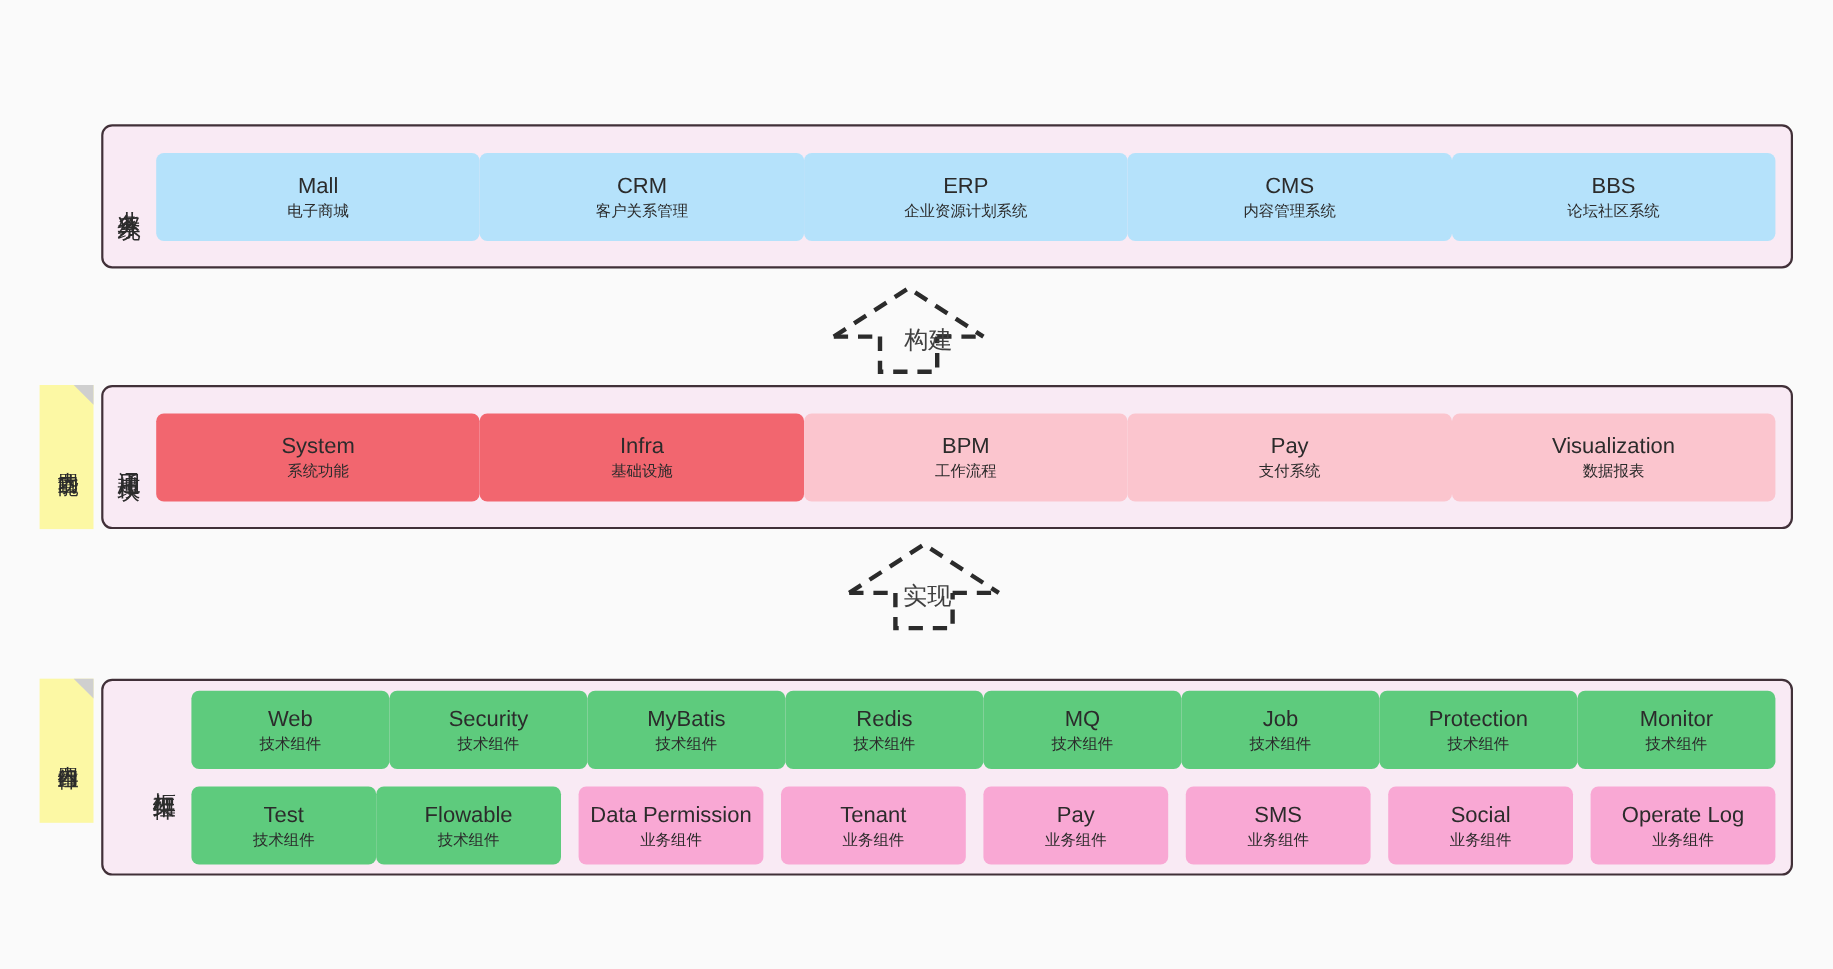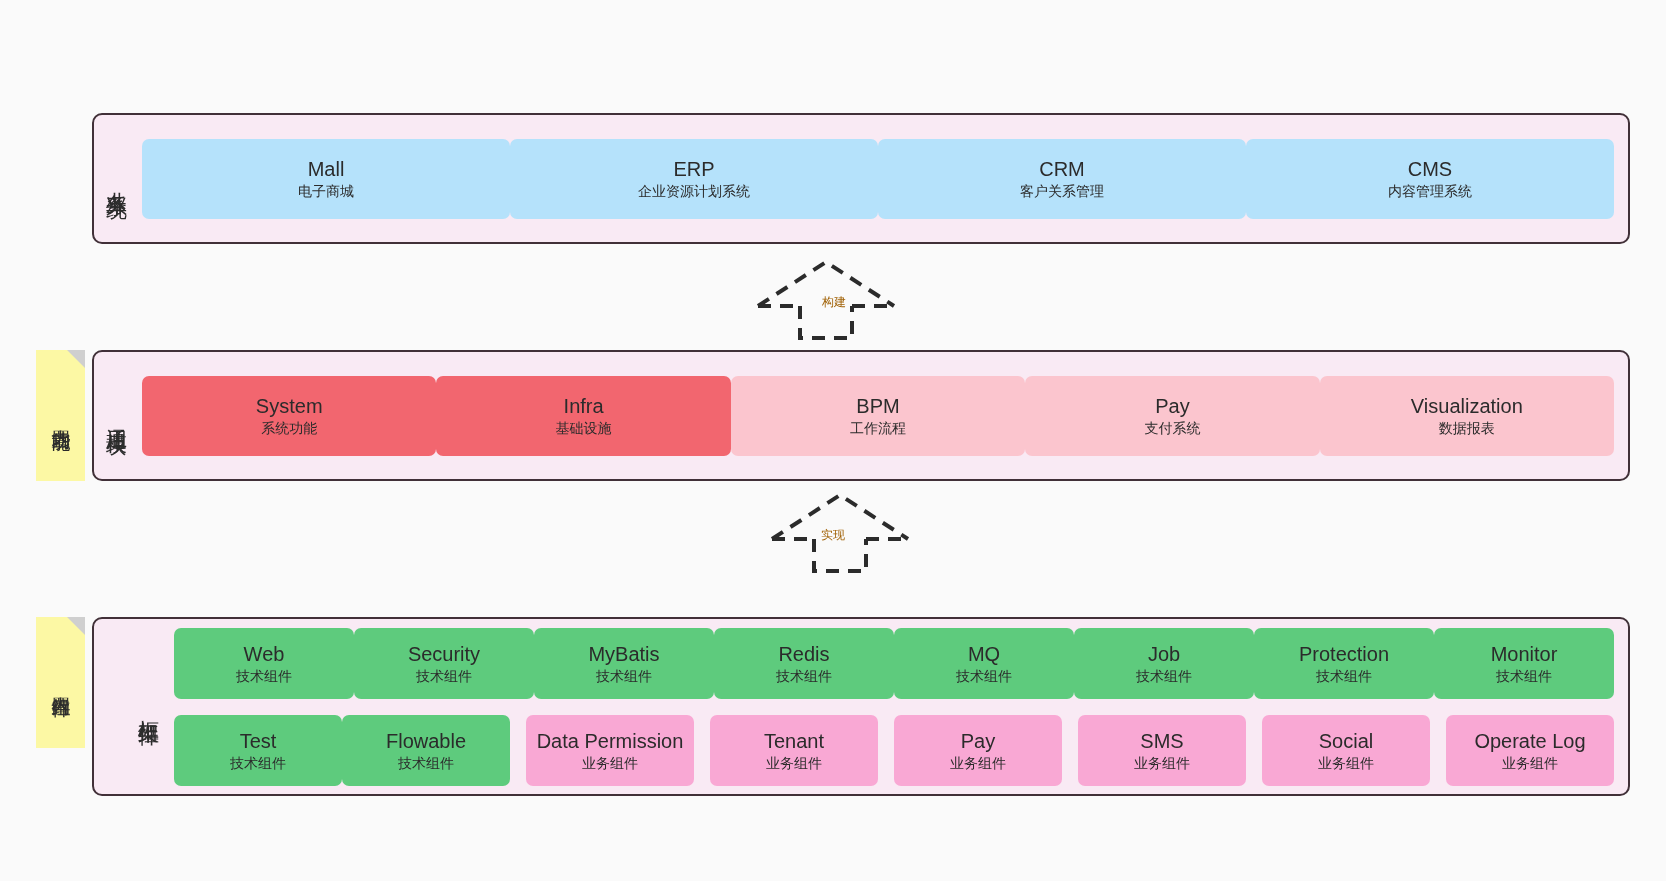--- a/index.html
+++ b/index.html
@@ -111,22 +111,22 @@
     border-top: 18px solid #cfcfcf;
   }
   #note-builtin-func { left: 36px; top: 350px; height: 131px; }
   #note-builtin-comp { left: 36px; top: 617px; height: 131px; }
 
   
   .arrow { position: absolute; }
   .arrow svg { display: block; overflow: visible; }
   .arrow-label {
     position: absolute;
-    font-size: 12px;
-    color: #a16207;
+    font-size: 22px;
+    color: #404040;
     background: transparent;
     white-space: nowrap;
     user-select: none;
   }
   #arrow-build { left: 756px; top: 258px; width: 146px; height: 82px; }
   #arrow-build .arrow-label { left: 66px; top: 36px; }
   #arrow-impl  { left: 770px; top: 491px; width: 146px; height: 82px; }
   #arrow-impl  .arrow-label { left: 51px; top: 36px; }
 </style>
 </head>
@@ -136,30 +136,34 @@
 
   <div class="layer" id="layer-business">
     <div class="layer-title">业务系统</div>
     <div class="cards">
       <div class="card-row">
         <div class="card">
           <span class="t1">Mall</span>
           <span class="t2">电子商城</span>
         </div>
         <div class="card">
+          <span class="t1">CRM</span>
+          <span class="t2">客户关系管理</span>
+        </div>
+        <div class="card">
           <span class="t1">ERP</span>
           <span class="t2">企业资源计划系统</span>
         </div>
         <div class="card">
-          <span class="t1">CRM</span>
-          <span class="t2">客户关系管理</span>
-        </div>
-        <div class="card">
           <span class="t1">CMS</span>
           <span class="t2">内容管理系统</span>
+        </div>
+        <div class="card">
+          <span class="t1">BBS</span>
+          <span class="t2">论坛社区系统</span>
         </div>
       </div>
     </div>
   </div>
 
   <div class="arrow" id="arrow-build">
     <svg width="146" height="82" viewBox="0 0 146 82" aria-hidden="true">
       <g fill="none" stroke="#2b2b2b" stroke-width="4" stroke-dasharray="13 9" stroke-linecap="butt">
         <polyline points="2,48 70,4 138,48"></polyline>
         <polyline points="44,48 44,80 96,80 96,48"></polyline>

